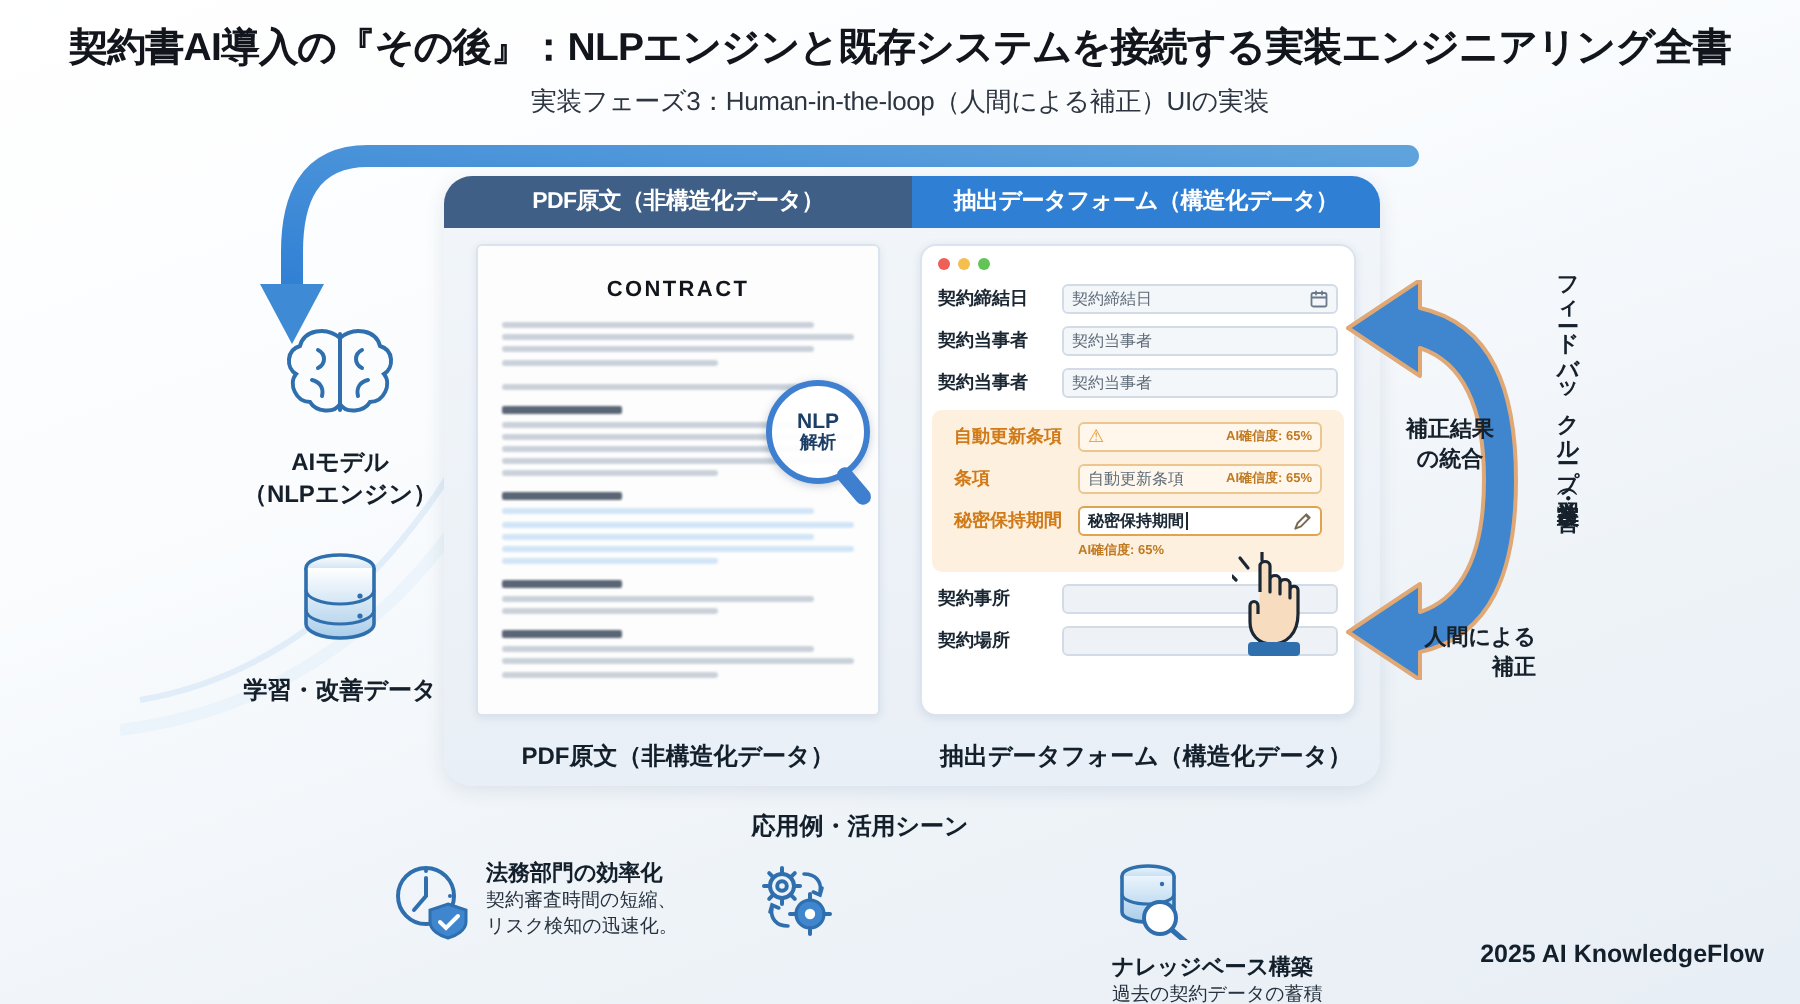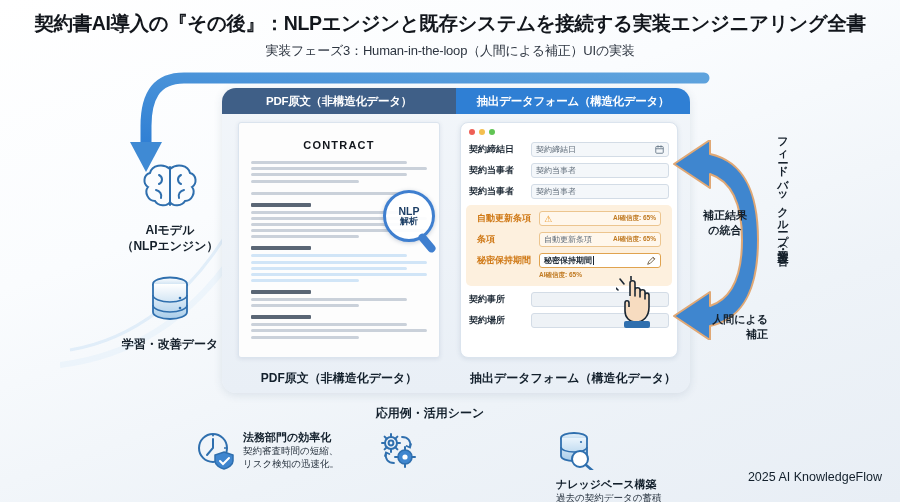--- a/index.html
+++ b/index.html
@@ -117,21 +117,21 @@
   #human-label { left:690px; top:312px; width:78px; text-align:right; font-size:11px; font-weight:700; color:#16212c; line-height:1.35;}
 
   
   #apps-head { left:330px; top:405px; width:200px; text-align:center; font-size:12px; font-weight:700; color:#13202c;}
   .card { position:absolute; top:430px; display:flex; gap:7px; align-items:flex-start; }
   .card-txt-h { font-size:11px; font-weight:700; color:#13202c; line-height:1.3; }
   .card-txt-b { font-size:9.5px; color:#27323e; line-height:1.35; margin-top:1px;}
   #card1 { left:196px; width:170px; }
   #card2 { left:378px; width:172px; }
   #card3 { left:556px; width:160px;flex-direction:column; }
-  #footer { left:600px; top:470px; width:282px; text-align:right; font-size:12.5px; font-weight:400; color:#13202c;}
+  #footer { left:600px; top:470px; width:282px; text-align:right; font-size:12.5px; font-weight:700; color:#13202c;}
 </style>
 </head>
 <body>
 
 <div class="stage">
 
   <svg class="abs wisp" style="left:60px;top:150px;" width="230" height="230" viewBox="0 0 230 230">
     <path d="M10,200 C70,190 130,150 175,70" stroke="#bcd9f2" stroke-width="3" fill="none" opacity=".7"></path>
     <path d="M0,215 C80,205 150,160 200,60" stroke="#d7e9f8" stroke-width="6" fill="none" opacity=".6"></path>
     <circle cx="150" cy="95" r="1.6" fill="#ffffff"></circle>

